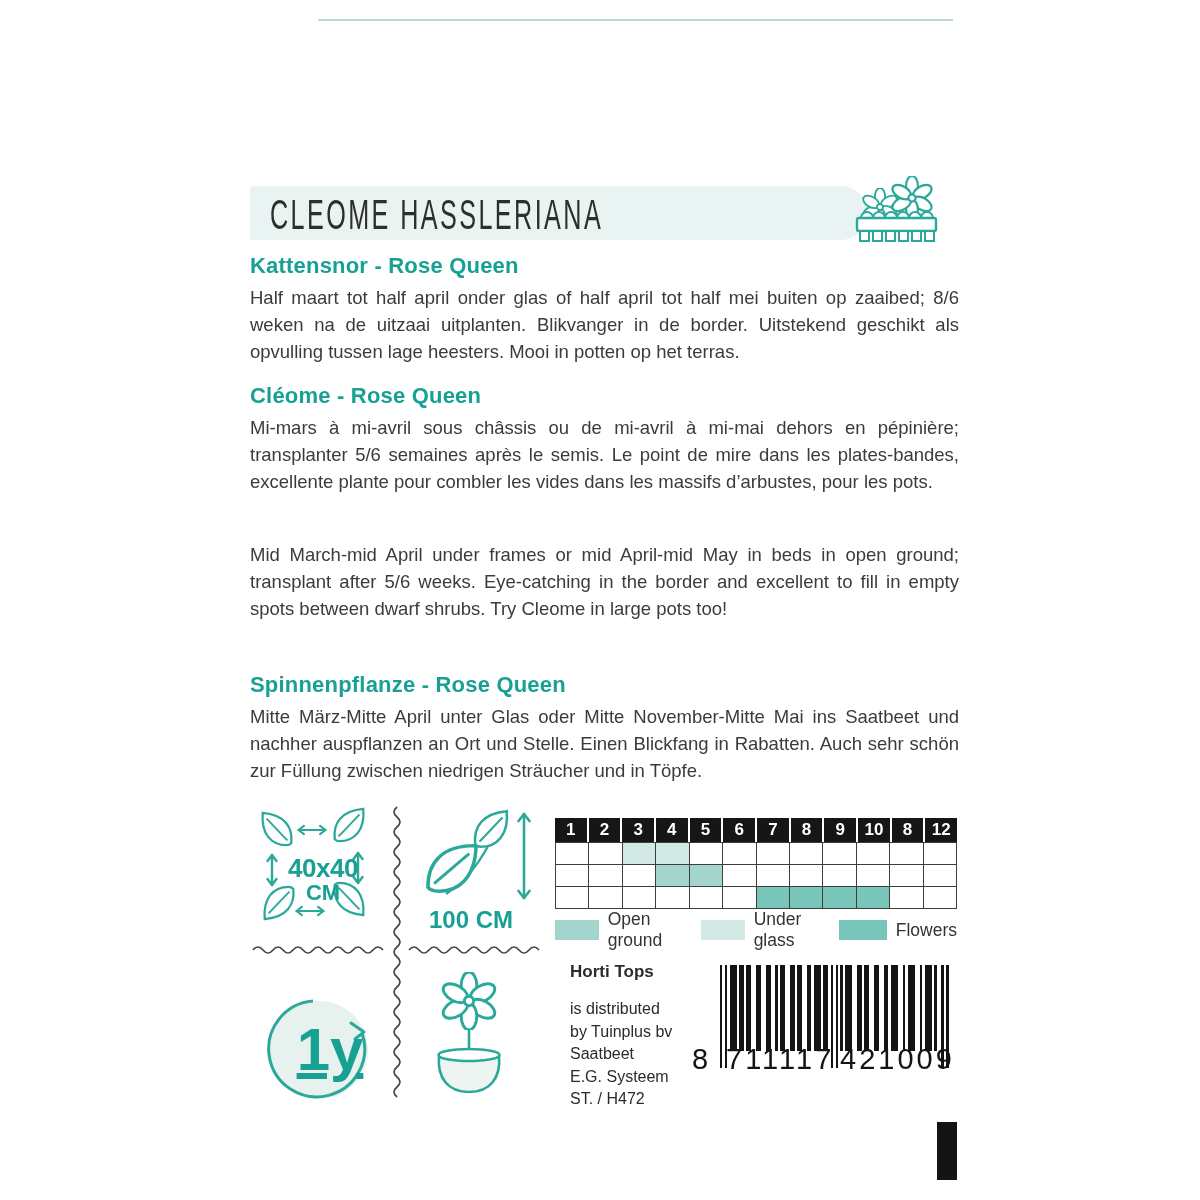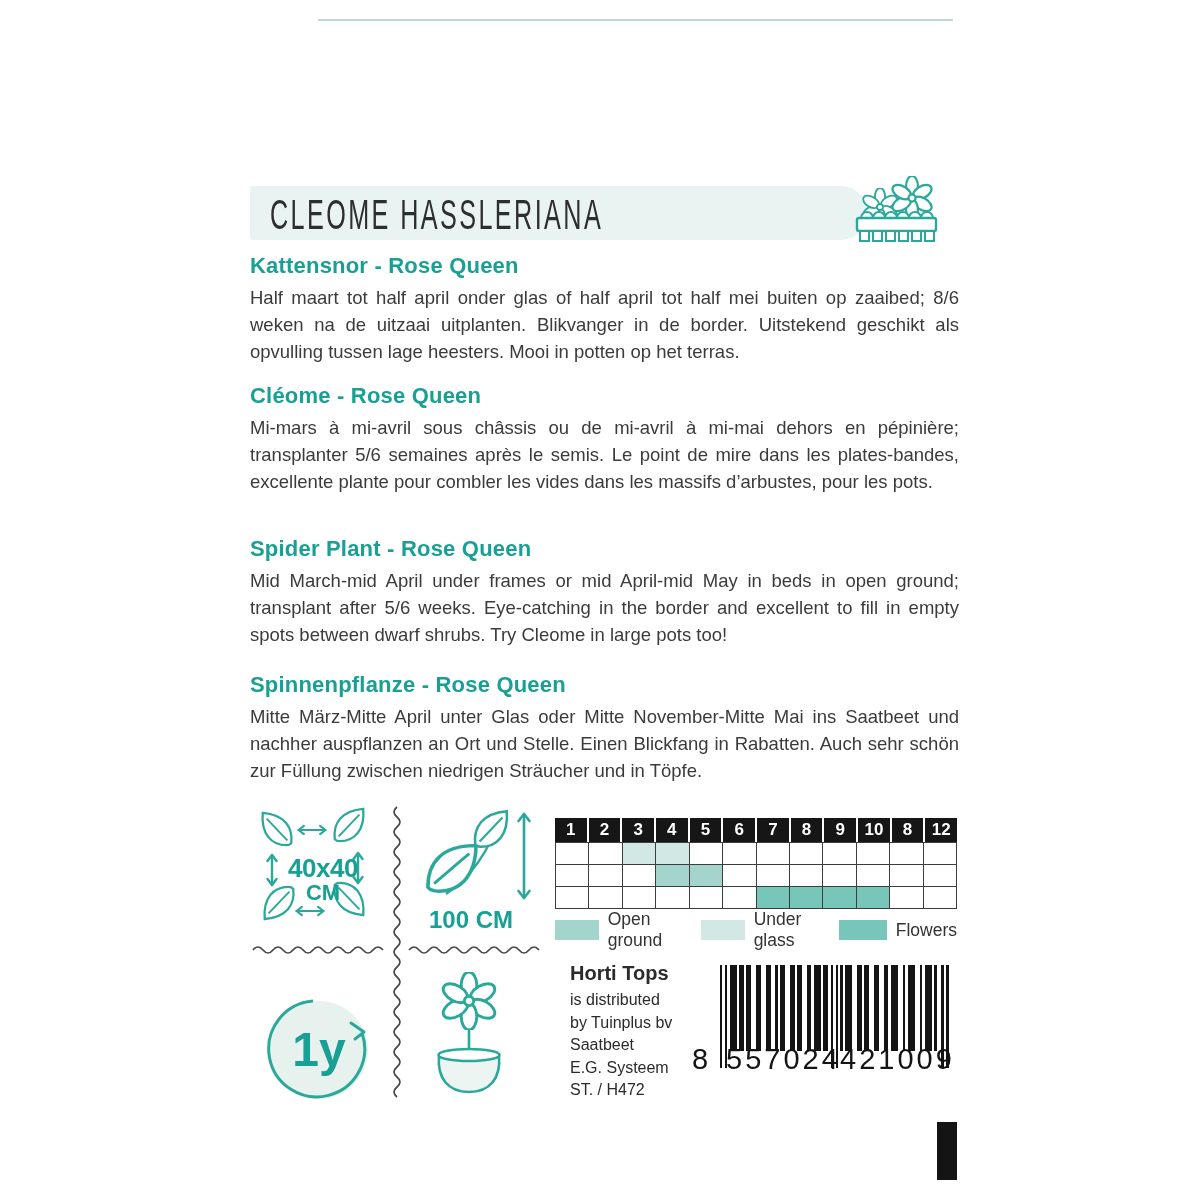--- a/index.html
+++ b/index.html
@@ -17,38 +17,38 @@
 
   .section{left:250px;width:709px;}
   .sec-h{font-size:22px;font-weight:bold;color:#17a093;letter-spacing:.2px;}
   .sec-b{margin-top:5px;font-size:18.5px;line-height:27px;color:#3b3b3b;text-align:justify;}
 
   .icon{position:absolute;}
   .spec-text{position:absolute;color:#17a093;font-weight:bold;text-align:center;}
   .spacing-val{left:286px;top:853px;width:74px;font-size:26px;letter-spacing:-0.5px;}
   .spacing-unit{left:286px;top:880px;width:74px;font-size:22px;}
   .height-val{left:420px;top:906px;width:102px;font-size:24px;}
-  .annual-val{left:263px;top:993px;width:112px;height:112px;display:flex;align-items:center;
-              justify-content:center;font-size:48px;}
+  .annual-val{left:274px;top:993px;width:112px;height:112px;display:flex;align-items:center;
+              justify-content:center;font-size:60px;text-decoration:underline;}
 
   .cal{left:555px;top:818px;width:402px;}
   .cal-head{display:flex;height:24px;}
   .cal-h{flex:1;background:#161616;color:#fff;font-weight:bold;font-size:17px;
          display:flex;align-items:center;justify-content:center;border-right:2px solid #fff;}
   .cal-h:last-child{border-right:none;text-align:center;}
   .cal-rows{border-top:1.5px solid #3d3d3d;}
   .cal-row{display:flex;height:22px;border-left:1.5px solid #3d3d3d;}
   .cal-c{flex:1;border-right:1.5px solid #3d3d3d;border-bottom:1.5px solid #3d3d3d;background:#fff;}
 
   .legend{left:555px;top:909px;width:402px;display:flex;justify-content:space-between;align-items:center;}
   .leg-item{display:flex;align-items:center;gap:9px;font-size:17.5px;color:#333;}
   .leg-sw{width:48px;height:20px;display:inline-block;}
 
   .distrib{left:570px;top:962px;width:150px;color:#2b2b2b;}
-  .distrib-name{font-size:20px;font-weight:bold;margin-bottom:4px;}
+  .distrib-name{font-size:17px;font-weight:bold;margin-bottom:16px;}
   .distrib-line{font-size:16px;line-height:22.5px;}
 
   .barcode{left:692px;top:963px;width:266px;height:120px;}
   .bc-bars{position:absolute;left:28px;top:2px;display:flex;align-items:flex-start;}
   .bc-m{width:2.42px;}
   .bc-d{position:absolute;top:80px;font-size:29px;color:#141414;}
   .bc-d8{left:0px;}
   .bc-g1{left:34px;width:102px;text-align:center;letter-spacing:3px;}
   .bc-g2{left:148px;width:104px;text-align:center;letter-spacing:3px;}
 
@@ -127,21 +127,20 @@
   
   <div class="abs section" style="top:253px">
     <div class="sec-h">Kattensnor - Rose Queen</div>
     <div class="sec-b">Half maart tot half april onder glas of half april tot half mei buiten op zaaibed; 8/6 weken na de uitzaai uitplanten. Blikvanger in de border. Uitstekend geschikt als opvulling tussen lage heesters. Mooi in potten op het terras.</div>
   </div>
   <div class="abs section" style="top:383px">
     <div class="sec-h">Cléome - Rose Queen</div>
     <div class="sec-b">Mi-mars à mi-avril sous châssis ou de mi-avril à mi-mai dehors en pépinière; transplanter 5/6 semaines après le semis. Le point de mire dans les plates-bandes, excellente plante pour combler les vides dans les massifs d’arbustes, pour les pots.</div>
   </div>
   <div class="abs section" style="top:536px">
-    <div class="sec-h">Spider Plant - Rose Queen</div>
     <div class="sec-b">Mid March-mid April under frames or mid April-mid May in beds in open ground; transplant after 5/6 weeks. Eye-catching in the border and excellent to fill in empty spots between dwarf shrubs. Try Cleome in large pots too!</div>
   </div>
   <div class="abs section" style="top:672px">
     <div class="sec-h">Spinnenpflanze - Rose Queen</div>
     <div class="sec-b">Mitte März-Mitte April unter Glas oder Mitte November-Mitte Mai ins Saatbeet und nachher auspflanzen an Ort und Stelle. Einen Blickfang in Rabatten. Auch sehr schön zur Füllung zwischen niedrigen Sträucher und in Töpfe.</div>
   </div>
 
   
   <svg class="wave" style="left:391px;top:806px" width="12" height="292" viewBox="0 0 12 292">
       <path d="M6 1 q-6 5 0 10 q6 5 0 10 q-6 5 0 10 q6 5 0 10 q-6 5 0 10 q6 5 0 10 q-6 5 0 10 q6 5 0 10 q-6 5 0 10 q6 5 0 10 q-6 5 0 10 q6 5 0 10 q-6 5 0 10 q6 5 0 10 q-6 5 0 10 q6 5 0 10 q-6 5 0 10 q6 5 0 10 q-6 5 0 10 q6 5 0 10 q-6 5 0 10 q6 5 0 10 q-6 5 0 10 q6 5 0 10 q-6 5 0 10 q6 5 0 10 q-6 5 0 10 q6 5 0 10 q-6 5 0 10" fill="none" stroke="#474747" stroke-width="1.7"></path>
@@ -399,19 +398,19 @@
         <div class="bc-m" style="height: 86px; background: rgb(20, 20, 20);"></div>
         <div class="bc-m" style="height: 86px;"></div>
         <div class="bc-m" style="height: 86px; background: rgb(20, 20, 20);"></div>
         <div class="bc-m" style="height: 86px;"></div>
         <div class="bc-m" style="height: 86px;"></div>
         <div class="bc-m" style="height: 103px; background: rgb(20, 20, 20);"></div>
         <div class="bc-m" style="height: 103px;"></div>
         <div class="bc-m" style="height: 103px; background: rgb(20, 20, 20);"></div>
       </div>
     <div class="bc-d bc-d8">8</div>
-    <div class="bc-d bc-g1">557024</div>
+    <div class="bc-d bc-g1">711117</div>
     <div class="bc-d bc-g2">421009</div>
   </div>
 
   <div class="abs print-mark"></div>
 
 </div>
 
 </body></html>

